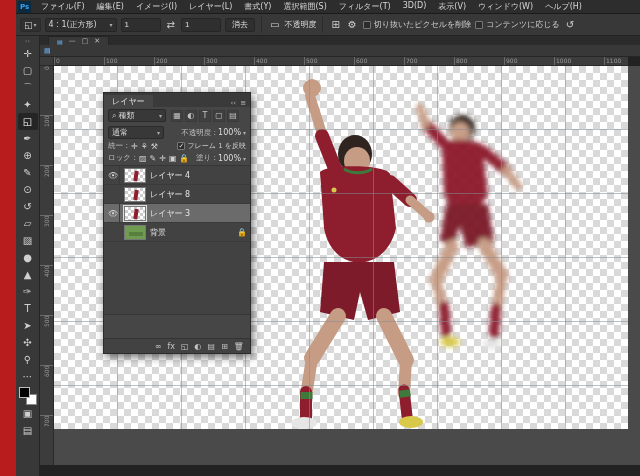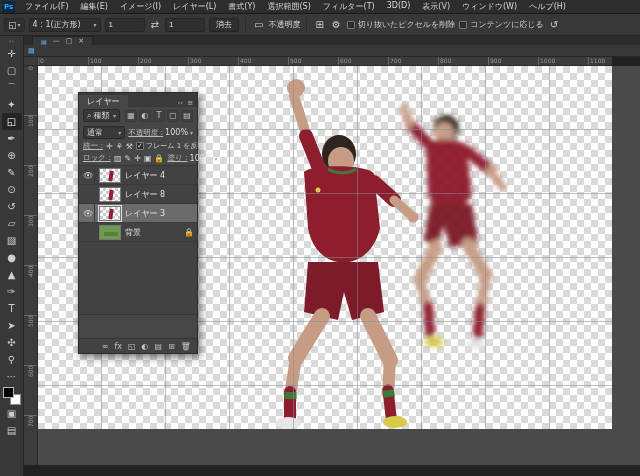--- a/index.html
+++ b/index.html
@@ -1,18 +1,18 @@
 <!DOCTYPE html>
 <html><head>
 <meta charset="utf-8">
 <style>
   * { margin:0; padding:0; box-sizing:border-box; }
   html,body { width:640px; height:476px; overflow:hidden; background:#1e1e1e;
     font-family:"DejaVu Sans","Liberation Sans",sans-serif; }
-  .app { position:relative; width:640px; height:476px; background:#b91c1c; color:#d6d6d6; }
+  .app { position:relative; width:640px; height:476px; background:#b91c1c; color:#d6d6d6;padding-left:16px; }
 
   
   .menubar { display:flex; align-items:center; height:14px; background:#2d2d2d; border-bottom:1px solid #1a1a1a; font-size:8px; }
   .ps-logo { width:13px; height:12px; margin:0 4px 0 2px; background:#0b2a40; color:#31a8ff; font-size:7px; font-weight:bold; display:flex; align-items:center; justify-content:center; border-radius:1px; }
   .menubar .mi { padding:0 6px; white-space:nowrap; cursor:default; }
 
   
   .optionsbar { display:flex; align-items:center; height:22px; background:#383838; border-bottom:1px solid #232323; font-size:8px; gap:4px; padding:0 4px; }
   .opt-group { display:flex; align-items:center; gap:3px; }
   .tool-preset { display:flex; align-items:center; gap:1px; padding:1px 3px; border:1px solid #2a2a2a; background:#303030; border-radius:2px; }
@@ -60,29 +60,29 @@
     background-image:
       repeating-linear-gradient(to right, transparent 0, transparent 63px, rgba(130,140,148,.55) 63px, rgba(130,140,148,.55) 64px),
       repeating-linear-gradient(to bottom, transparent 0, transparent 63px, rgba(130,140,148,.55) 63px, rgba(130,140,148,.55) 64px); }
   .figures { position:absolute; inset:0; z-index:2; }
 
   .statusbar { position:absolute; left:0; bottom:0; width:100%; height:11px; background:#383838; border-top:1px solid #262626; display:flex; align-items:center; font-size:7px; color:#c8c8c8; gap:4px; padding-left:4px; }
   .status-file { display:flex; align-items:center; gap:10px; border-left:1px solid #2a2a2a; border-right:1px solid #2a2a2a; height:11px; padding:0 6px; }
   .status-file .arr { color:#999; }
 
   
-  .layers-panel { position:absolute; left:78px; top:56px; width:120px; height:262px; background:#464646; border:1px solid #2b2b2b; box-shadow:2px 3px 8px rgba(0,0,0,.55); z-index:10; font-size:8px; }
+  .layers-panel { position:absolute; left:87px; top:56px; width:148px; height:262px; background:#464646; border:1px solid #2b2b2b; box-shadow:2px 3px 8px rgba(0,0,0,.55); z-index:10; font-size:8px; }
   .lp-tabbar { height:14px; background:#3a3a3a; display:flex; align-items:flex-end; }
   .lp-tab { background:#464646; height:12px; padding:0 8px; font-size:8px; color:#e0e0e0; display:flex; align-items:center; }
   .lp-tabicons { margin-left:auto; display:flex; gap:4px; padding:0 4px; color:#bbb; font-size:7px; align-items:center; }
   .lp-row { display:flex; align-items:center; gap:3px; padding:2px 4px; }
   .lp-select { display:flex; align-items:center; justify-content:space-between; background:#383838; border:1px solid #2a2a2a; border-radius:2px; height:13px; padding:0 3px; color:#ddd; }
   .lp-filtericons { display:flex; gap:2px; margin-left:2px; color:#c5c5c5; font-size:8px; }
   .lp-filtericons span { width:12px; height:12px; display:flex; align-items:center; justify-content:center; border:1px solid #3a3a3a; background:#404040; border-radius:1px; }
-  .lp-label { color:#bdbdbd; font-size:7.5px; white-space:nowrap;text-decoration:underline; }
+  .lp-label { color:#bdbdbd; font-size:7.5px; white-space:nowrap; }
   .lp-minis { display:flex; gap:3px; color:#cfcfcf; font-size:8px; }
   .lp-chk { display:flex; align-items:center; gap:2px; margin-left:auto; font-size:7px; color:#cfcfcf; white-space:nowrap; }
   .chk-on { width:8px; height:8px; background:#2c2c2c; border:1px solid #777; color:#ddd; font-size:7px; line-height:7px; text-align:center; border-radius:1px; }
   .lp-dd { display:flex; align-items:center; gap:2px; margin-left:auto; color:#ddd; white-space:nowrap; }
 
   .lp-list { background:#424242; border-top:1px solid #363636; border-bottom:1px solid #363636; height:150px; overflow:hidden; }
   .layer-row { display:flex; align-items:center; height:19px; padding:0 3px; gap:4px; border-bottom:1px solid #3a3a3a; }
   .layer-row.selected { background:#6b6b6b; }
   .eye-col { width:13px; height:100%; border-right:1px solid #3a3a3a; display:flex; align-items:center; justify-content:center; font-size:8px; color:#ddd; }
   .eye-hidden { visibility:hidden; }

